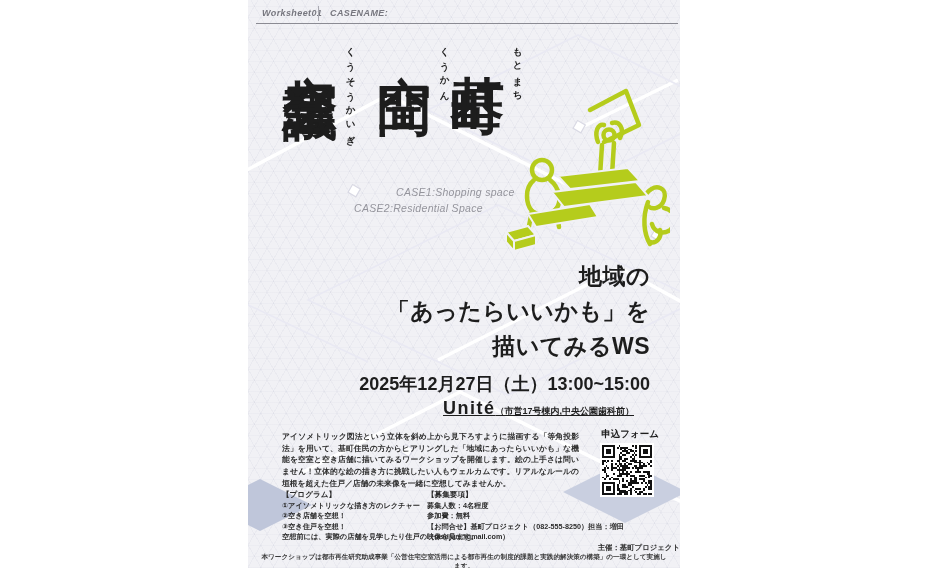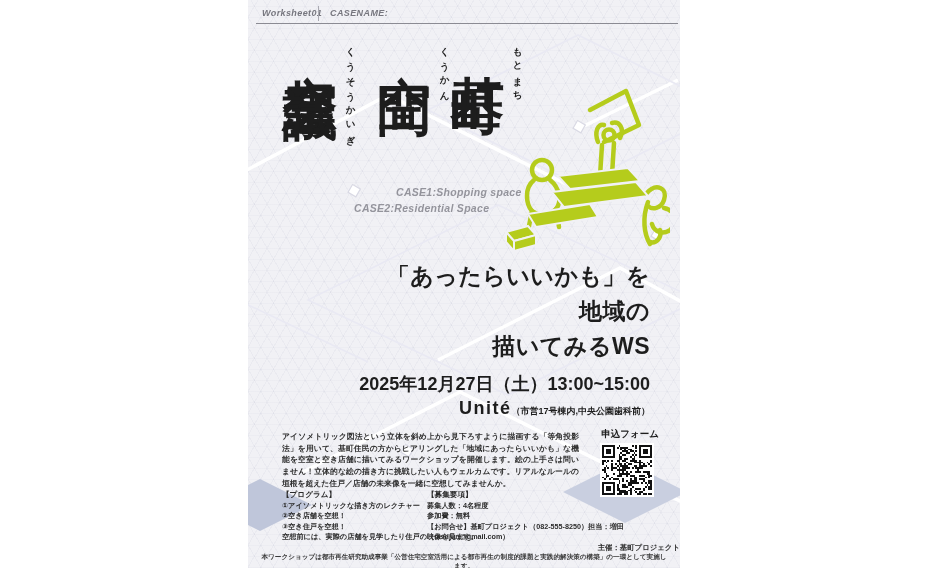--- a/index.html
+++ b/index.html
@@ -25,26 +25,26 @@
   
   .vtitle{
     writing-mode:vertical-rl;text-orientation:upright;
     color:#1d1d1d;font-weight:900;line-height:1;
   }
   .kanji{font-size:54px;}
   .kana{font-size:9.5px;font-weight:800;letter-spacing:4px;}
   .ls-wide{letter-spacing:11px;}
   .ls-tight{letter-spacing:3px;}
   
-  .case-label{font-size:10.5px;font-style:italic;font-weight:bold;color:#94949c;letter-spacing:.3px;white-space:nowrap;}
+  .case-label{font-size:10.5px;font-style:italic;font-weight:normal;color:#94949c;letter-spacing:.3px;white-space:nowrap;}
   
   .tagline{right:30px;top:259px;text-align:right;color:#1d1d1d;font-weight:900;
     font-size:23px;line-height:35px;letter-spacing:.5px;white-space:nowrap;}
   .datetime{right:30px;top:372px;color:#1d1d1d;font-weight:900;font-size:18px;white-space:nowrap;}
-  .venue{right:30px;top:398px;color:#1d1d1d;text-align:right;white-space:nowrap;}
+  .venue{right:46px;top:398px;color:#1d1d1d;text-align:right;white-space:nowrap;text-decoration:underline;}
   .venue-name{font-size:18px;font-weight:900;letter-spacing:1.5px;}
   .venue-detail{font-size:9px;font-weight:800;}
   
   .desc{left:34px;top:431px;width:297px;font-size:7.8px;line-height:11.7px;
     font-weight:600;color:#2e2e2e;text-align:justify;}
   
   .apply-label{left:347px;top:428px;width:64px;text-align:right;font-size:9.5px;font-weight:800;color:#1d1d1d;}
   .qr-box{left:352px;top:443px;width:54px;height:54px;background:#ffffff;padding:0;}
   
   .smallblock{font-size:7.2px;line-height:10.6px;font-weight:600;color:#2b2b2b;white-space:nowrap;}
@@ -125,22 +125,22 @@
       <polygon points="60,98 130,90 142,103 72,111"></polygon>
       <polygon points="54,114 138,104 150,118 66,129"></polygon>
       <polygon points="30,136 92,126 100,139 38,149"></polygon>
       <polygon points="8,154 30,148 38,157 16,163"></polygon>
       <polygon points="8,154 16,163 16,173 8,164"></polygon>
       <polygon points="16,163 38,157 38,167 16,173"></polygon>
     </g>
   </svg>
 
   <div class="abs tagline">
+    <div>地域の</div>
     <div>「あったらいいかも」を</div>
-    <div>地域の</div>
     <div>描いてみるWS</div>
   </div>
 
   <div class="abs datetime">2025年12月27日（土）13:00~15:00</div>
   <div class="abs venue">
     <span class="venue-name">Unité</span><span class="venue-detail">（市営17号棟内,中央公園歯科前）</span>
   </div>
 
   <div class="abs desc">アイソメトリック図法という立体を斜め上から見下ろすように描画する「等角投影法」を用いて、基町住民の方からヒアリングした「地域にあったらいいかも」な機能を空室と空き店舗に描いてみるワークショップを開催します。絵の上手さは問いません！立体的な絵の描き方に挑戦したい人もウェルカムです。リアルなルールの垣根を超えた住戸／店舗の未来像を一緒に空想してみませんか。</div>
 

